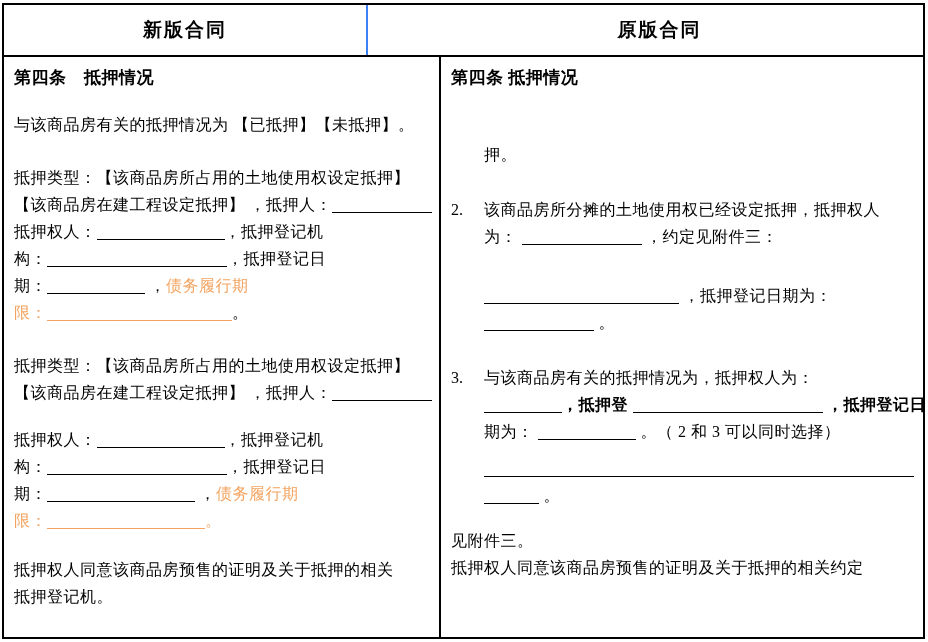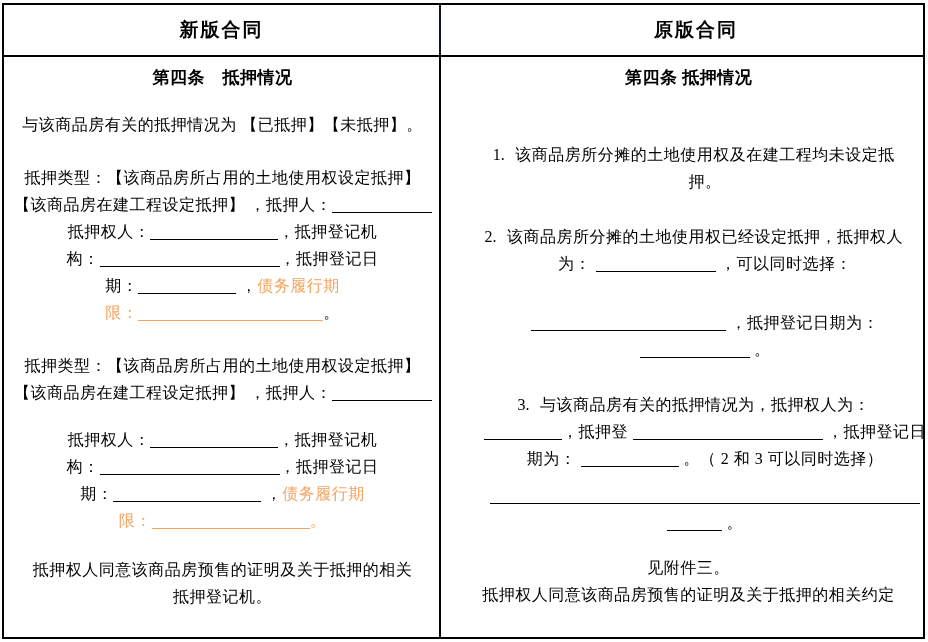--- a/index.html
+++ b/index.html
@@ -31,34 +31,33 @@
   }
   .header-cell {
     display: flex;
     align-items: center;
     justify-content: center;
     font-weight: bold;
     font-size: 19px;
     letter-spacing: 2px;
     box-sizing: border-box;
   }
-  .header-cell.left  { width: 437px; border-right: 2px solid #0f172a; }
+  .header-cell.left  { width: 364px; border-right: 2px solid #3b82f6; }
   .header-cell.right { flex: 1; padding-left: 28px; }
   .body-row {
     display: flex;
     flex: 1;
     box-sizing: border-box;
     overflow: hidden;
   }
   .col {
     box-sizing: border-box;
     padding: 7px 8px 0 10px;
     font-size: 16px;
     color: #000;
-    text-align: center;
   }
   .col.left  { width: 437px; border-right: 2px solid #000; }
   .col.right { flex: 1; }
   .line {
     line-height: 27px;
     height: 27px;
     white-space: pre;
     overflow: visible;
     letter-spacing: 0.5px;
   }
@@ -106,30 +105,29 @@
           <div class="line"><span>期：</span><span class="blank" style="width: 148px;"></span><span> ，</span><span style="color: rgb(244, 164, 96);">债务履行期</span></div>
           <div class="line"><span style="color: rgb(244, 164, 96);">限：</span><span class="blank" style="width: 158px; color: rgb(244, 164, 96);"></span><span style="color: rgb(244, 164, 96);">。</span></div>
           <div class="spacer" style="height: 22px;"></div>
           <div class="line"><span>抵押权人同意该商品房预售的证明及关于抵押的相关</span></div>
           <div class="line"><span>抵押登记机。</span></div>
         </div>
       <div class="col right">
           <div class="line bold"><span>第四条 抵押情况</span></div>
           <div class="spacer" style="height: 20px;"></div>
           <div class="spacer" style="height: 30px;"></div>
-          <div class="line"><span class="marker">1.</span><span>该商品房所分摊的土地使用权及在建工程均未设定抵</span></div>
           <div class="line" style="padding-left: 33px;"><span>押。</span></div>
           <div class="spacer" style="height: 28px;"></div>
           <div class="line"><span class="marker">2.</span><span>该商品房所分摊的土地使用权已经设定抵押，抵押权人</span></div>
-          <div class="line" style="padding-left: 33px;"><span>为： </span><span class="blank" style="width: 120px;"></span><span> ，可以同时选择：</span></div>
+          <div class="line" style="padding-left: 33px;"><span>为： </span><span class="blank" style="width: 120px;"></span><span> ，约定见附件三：</span></div>
           <div class="line" style="padding-left: 33px; margin-top: 32px;"><span class="blank" style="width: 195px;"></span><span> ，抵押登记日期为：</span></div>
           <div class="line" style="padding-left: 33px;"><span class="blank" style="width: 110px;"></span><span> 。</span></div>
           <div class="spacer" style="height: 28px;"></div>
           <div class="line"><span class="marker">3.</span><span>与该商品房有关的抵押情况为，抵押权人为：</span></div>
-          <div class="line" style="padding-left: 33px;"><span class="blank" style="width: 78px;"></span><span>，抵押登 </span><span class="blank" style="width: 190px;"></span><span> ，抵押登记日</span></div>
+          <div class="line" style="padding-left: 33px; font-weight: bold;"><span class="blank" style="width: 78px;"></span><span>，抵押登 </span><span class="blank" style="width: 190px;"></span><span> ，抵押登记日</span></div>
           <div class="line" style="padding-left: 33px;"><span>期为： </span><span class="blank" style="width: 98px;"></span><span> 。（ 2 和 3 可以同时选择）</span></div>
           <div class="spacer" style="height: 10px;"></div>
           <div class="line" style="padding-left: 33px;"><span class="blank" style="width: 430px;"></span></div>
           <div class="line" style="padding-left: 33px;"><span class="blank" style="width: 55px;"></span><span> 。</span></div>
           <div class="spacer" style="height: 18px;"></div>
           <div class="line"><span>见附件三。</span></div>
           <div class="line"><span>抵押权人同意该商品房预售的证明及关于抵押的相关约定</span></div>
         </div>
     </div>
   </div>

